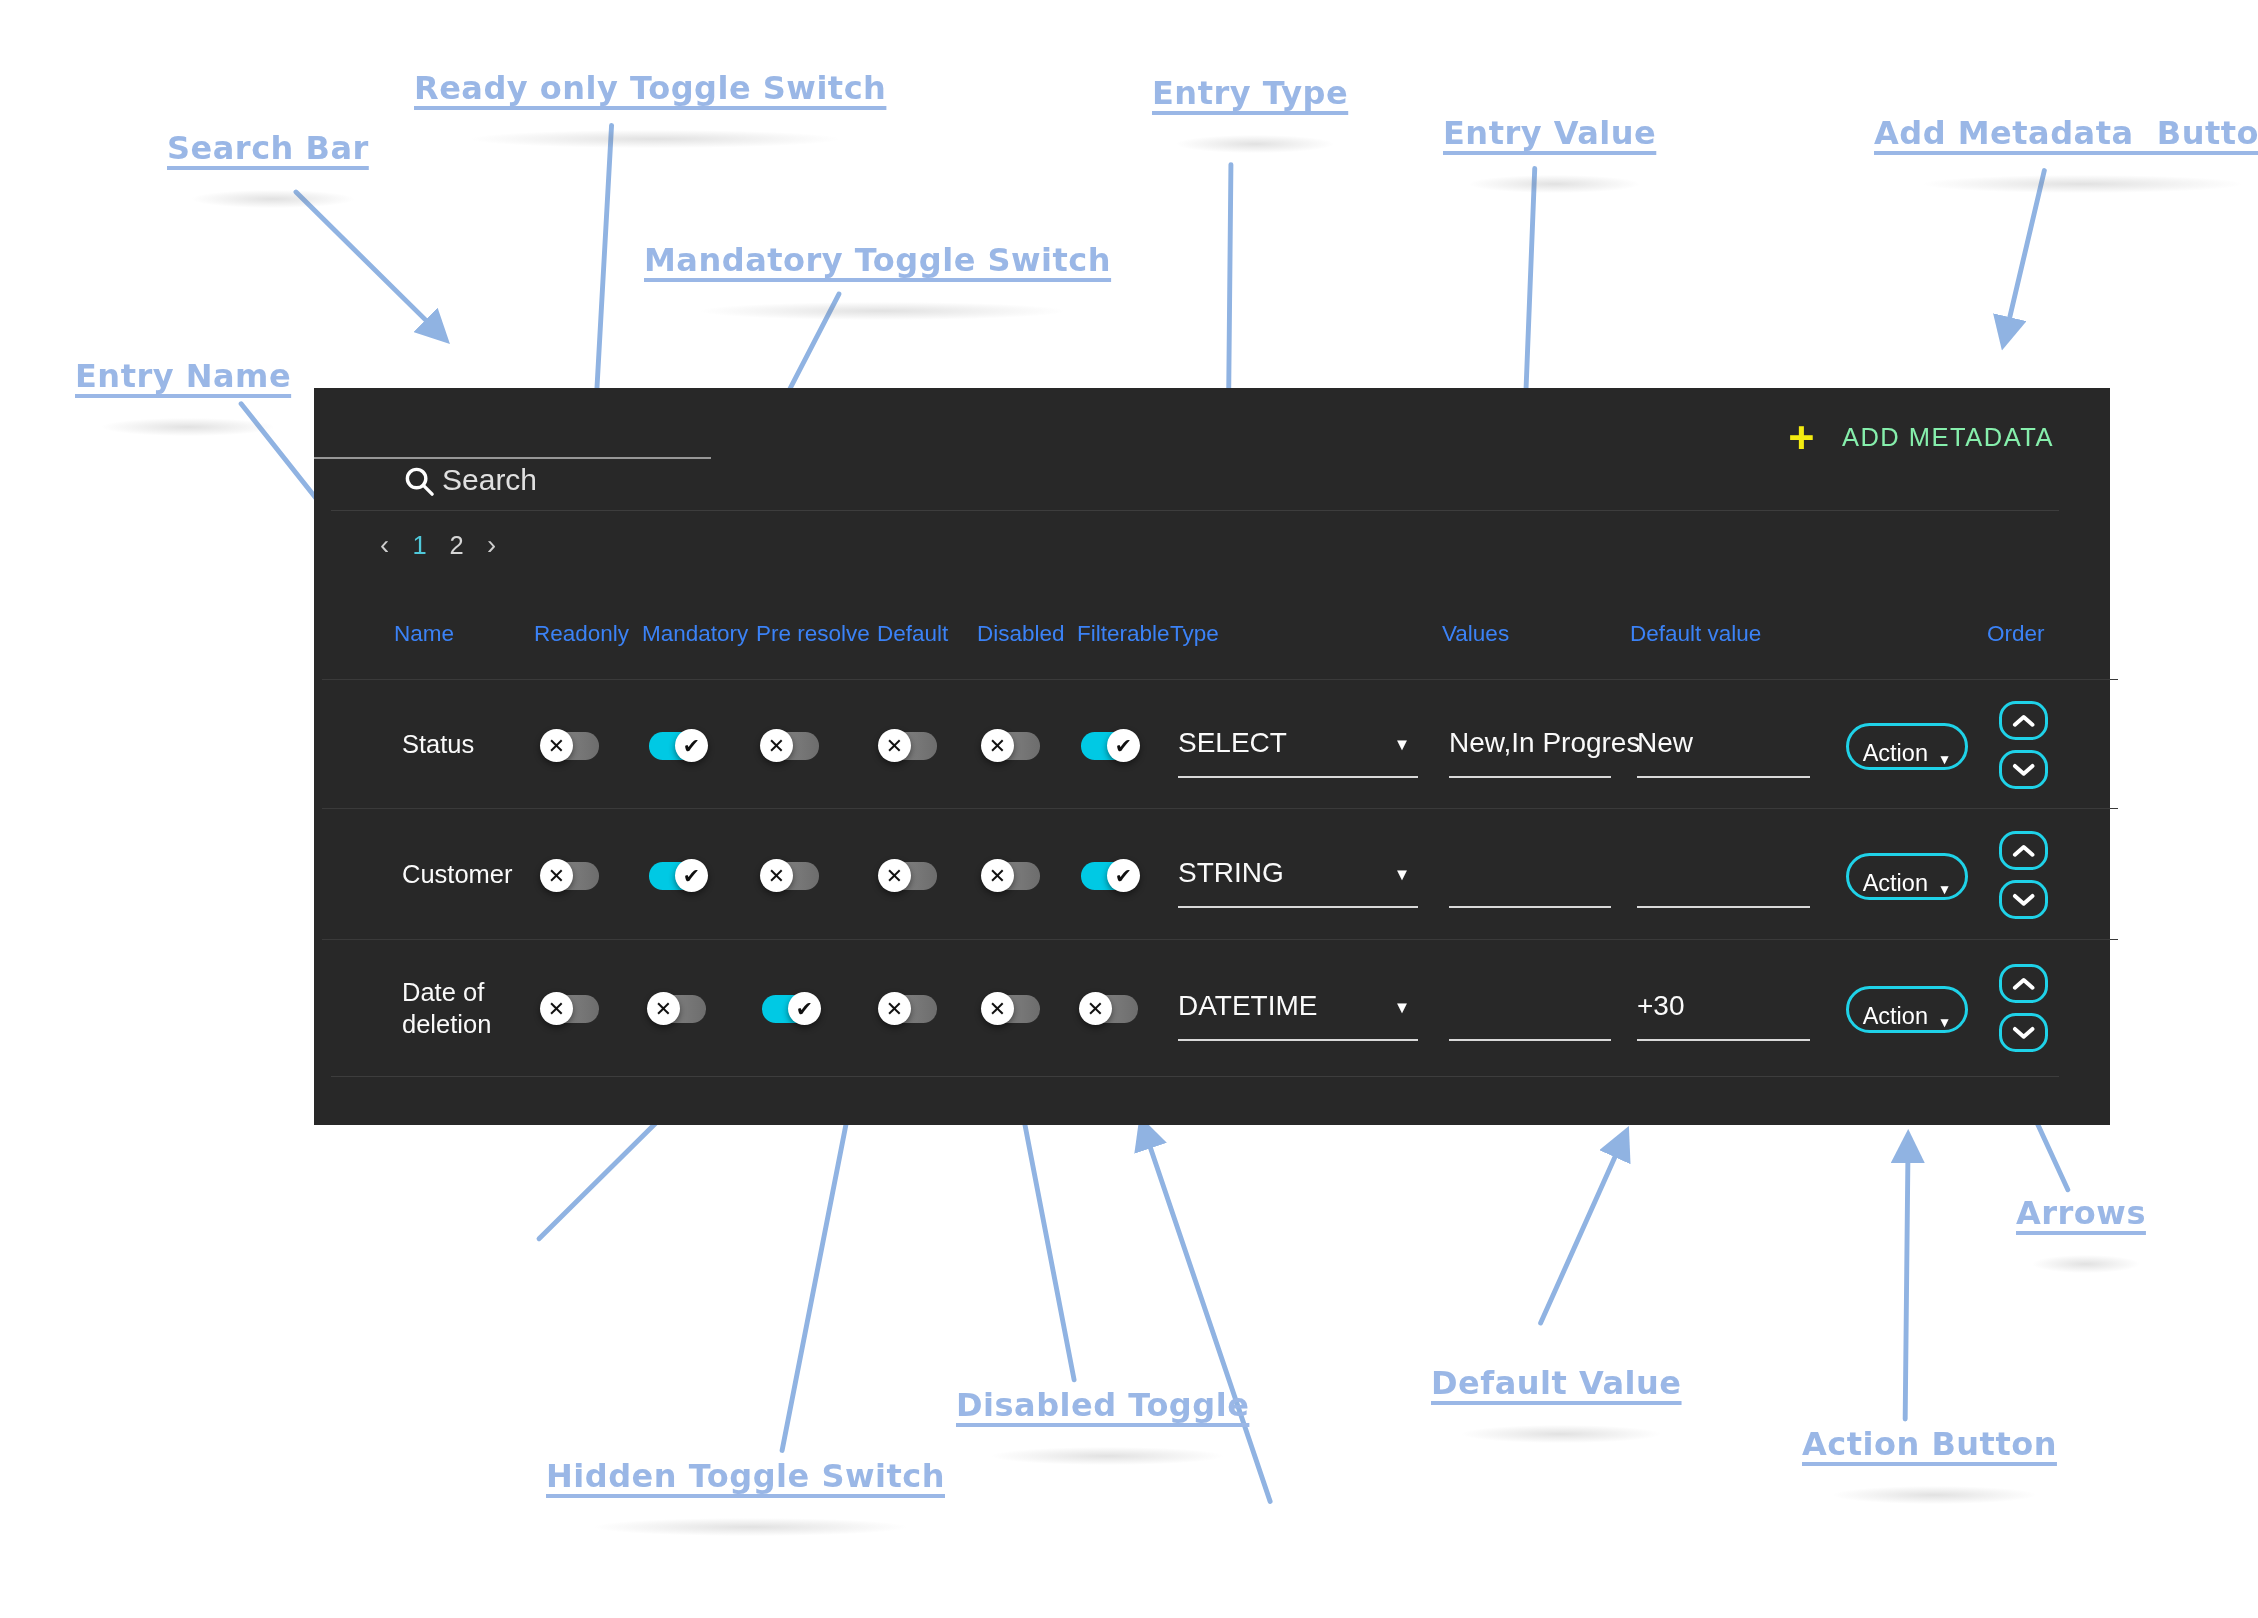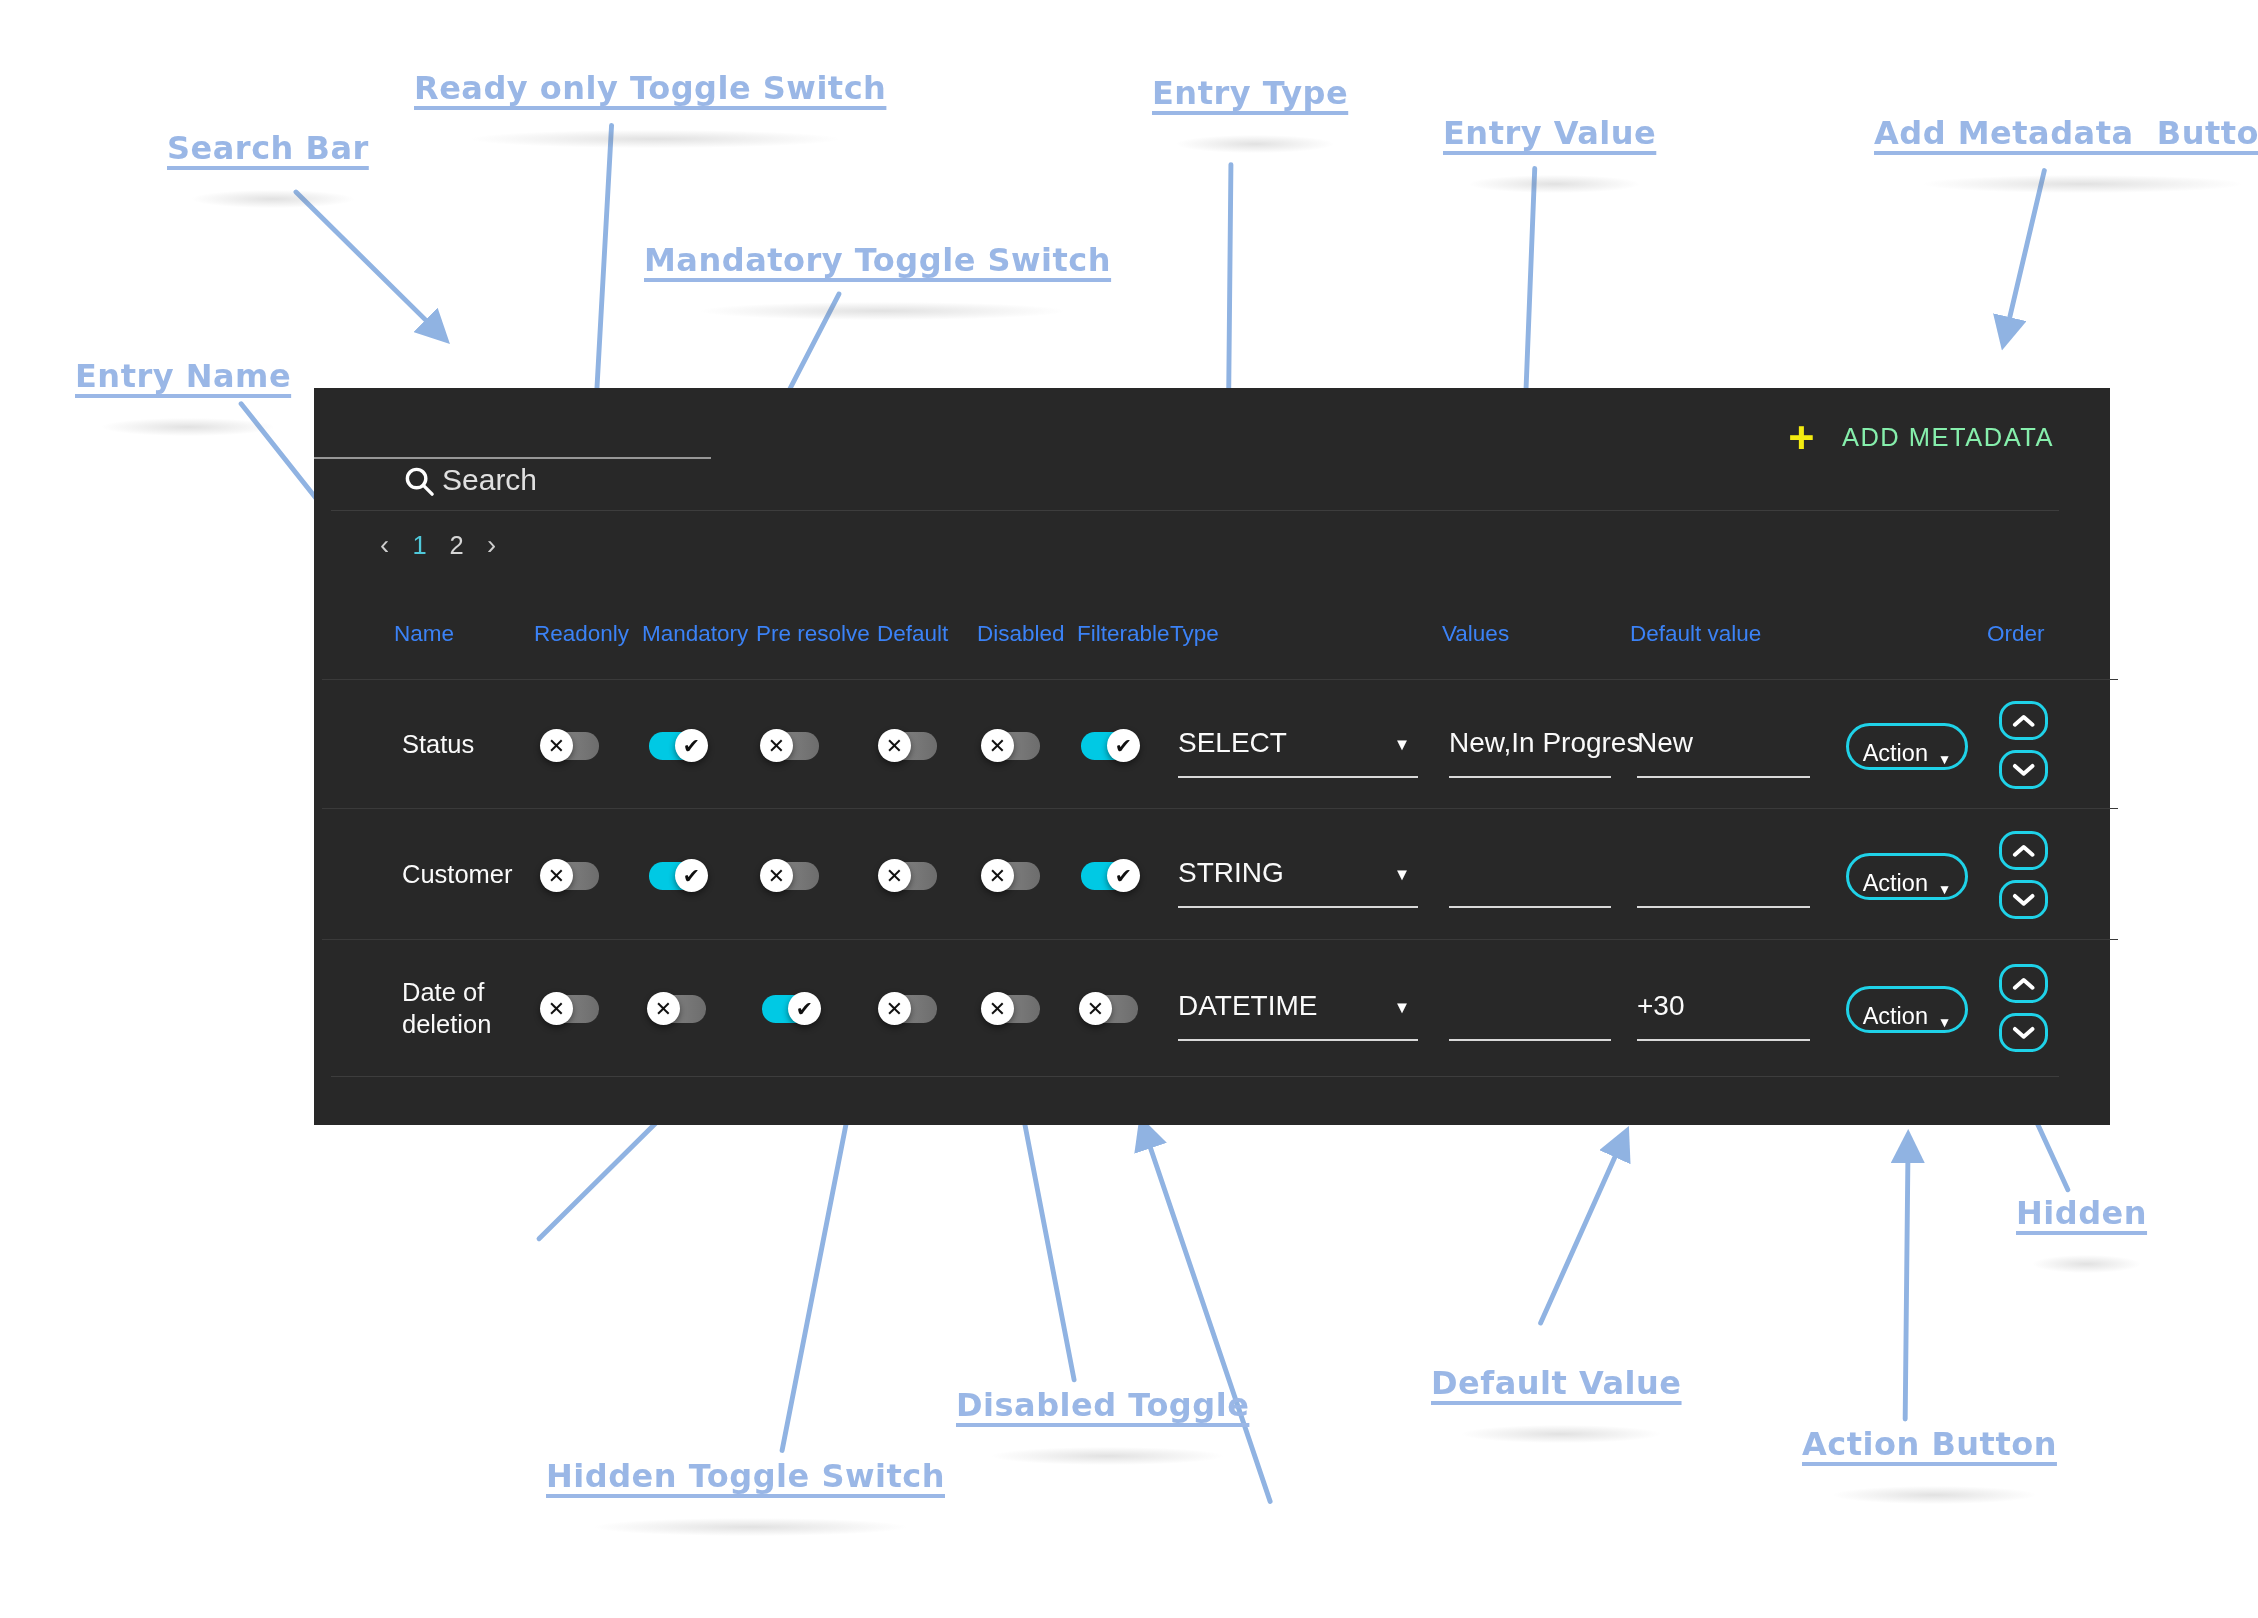--- a/index.html
+++ b/index.html
@@ -114,21 +114,21 @@
   <div class="callout" style="left:414px;top:69px">Ready only Toggle Switch</div>
   <div class="callout" style="left:644px;top:241px">Mandatory Toggle Switch</div>
   <div class="callout" style="left:75px;top:357px">Entry Name</div>
   <div class="callout" style="left:1152px;top:74px">Entry Type</div>
   <div class="callout" style="left:1443px;top:114px">Entry Value</div>
   <div class="callout" style="left:1874px;top:114px">Add Metadata  Button</div>
   <div class="callout" style="left:546px;top:1457px">Hidden Toggle Switch</div>
   <div class="callout" style="left:956px;top:1386px">Disabled Toggle</div>
   <div class="callout" style="left:1431px;top:1364px">Default Value</div>
   <div class="callout" style="left:1802px;top:1425px">Action Button</div>
-  <div class="callout" style="left:2016px;top:1194px">Hidden</div>
+  <div class="callout" style="left:2016px;top:1194px">Arrows</div>
 
   <div class="panel">
 
     <div class="search-wrap">
       <svg class="sicon" width="33" height="33" viewBox="0 0 34 34">
         <circle cx="14" cy="14" r="9.5" stroke="#ffffff" stroke-width="3.5" fill="none"></circle>
         <line x1="21" y1="21" x2="30" y2="30" stroke="#ffffff" stroke-width="3.5" stroke-linecap="round"></line>
       </svg>
       <span class="stext">Search</span>
     </div>

